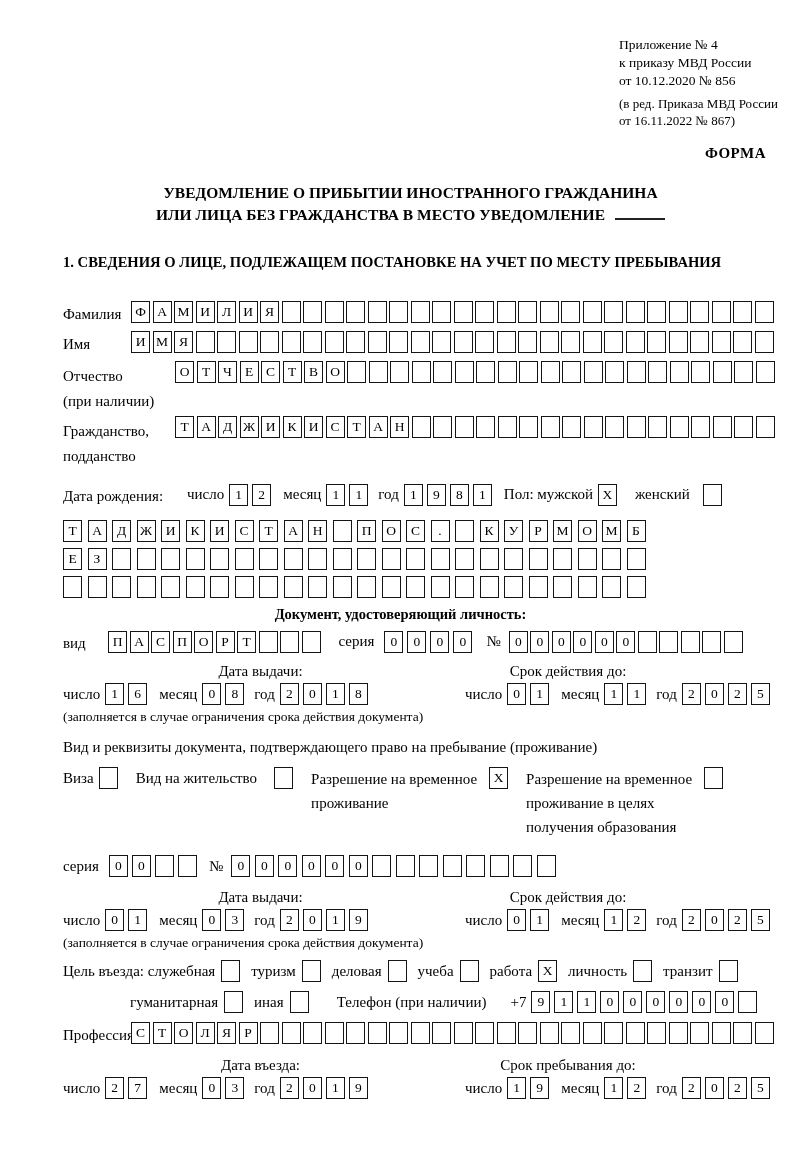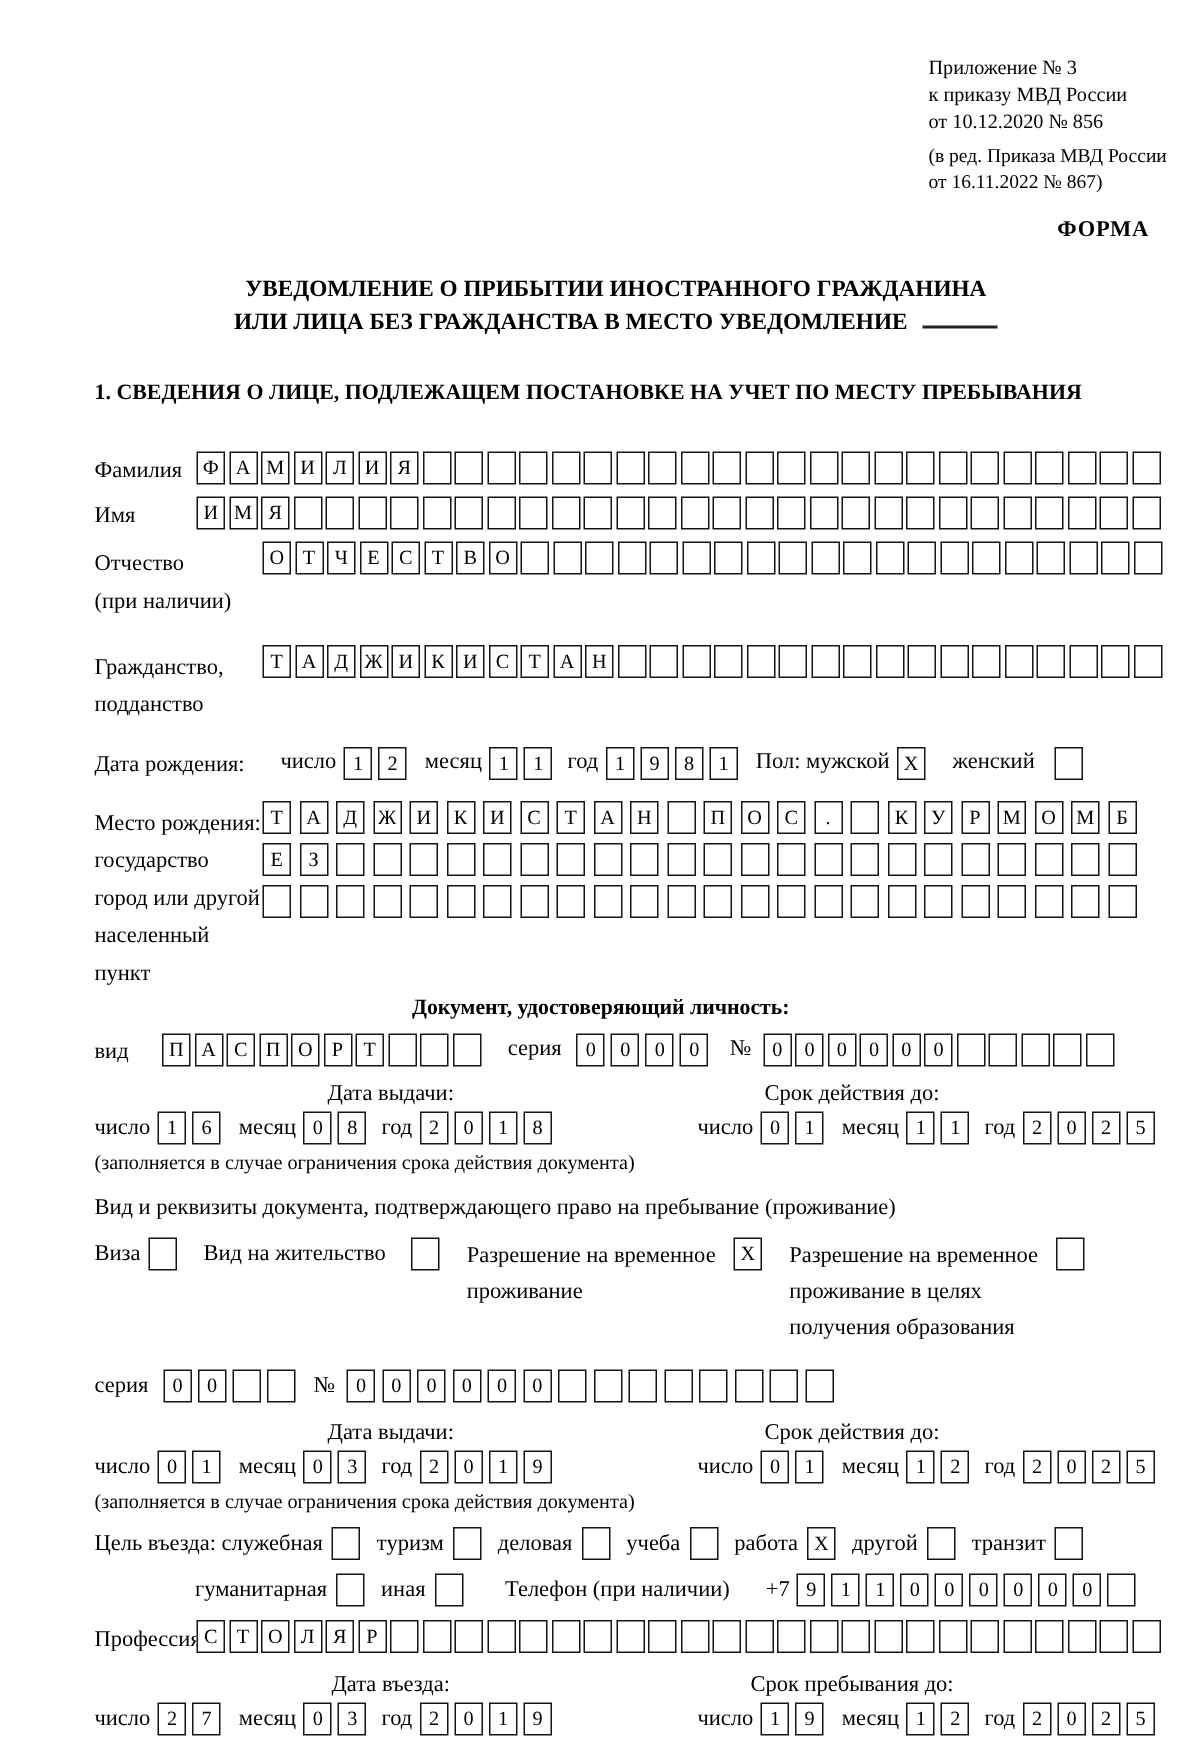--- a/index.html
+++ b/index.html
@@ -65,21 +65,21 @@
   .purpose-row .cells { margin-left:6px; }
   .purpose-lbl { margin-left:11px; }
   .first-lbl { margin-left:0; }
 </style>
 </head>
 <body>
 
 <div class="page">
 
   <div class="appendix">
-    <div>Приложение № 3</div>
+    <div>Приложение № 4</div>
     <div>к приказу МВД России</div>
     <div>от 10.12.2020 № 856</div>
     <div class="edition">
       <div>(в ред. Приказа МВД России</div>
       <div>от 16.11.2022 № 867)</div>
     </div>
   </div>
 
   <div class="form-label">ФОРМА</div>
 
@@ -157,21 +157,21 @@
         <span class="cell"></span>
         <span class="cell"></span>
         <span class="cell"></span>
         <span class="cell"></span>
         <span class="cell"></span>
         <span class="cell"></span>
         <span class="cell"></span>
       </span>
   </div>
 
-  <div class="row" style="margin-bottom:16px">
+  <div class="row" style="margin-bottom:2px">
     <span class="lbl w112 multiline">
       <div>Отчество</div>
       <div>(при наличии)</div>
     </span>
     <span class="cells">
         <span class="cell">О</span>
         <span class="cell">Т</span>
         <span class="cell">Ч</span>
         <span class="cell">Е</span>
         <span class="cell">С</span>
@@ -261,26 +261,20 @@
     <span class="cells">
         <span class="cell">X</span>
       </span>
     <span class="dlbl ml18">женский</span>
     <span class="cells ml8">
         <span class="cell"></span>
       </span>
   </div>
 
   <div class="row" style="margin-bottom:2px">
-    <span class="lbl w112 multiline">
-      <div>Место рождения:</div>
-      <div>государство</div>
-      <div>город или другой</div>
-      <div>населенный пункт</div>
-    </span>
     <span class="stack">
       <span class="cells g55">
           <span class="cell">Т</span>
           <span class="cell">А</span>
           <span class="cell">Д</span>
           <span class="cell">Ж</span>
           <span class="cell">И</span>
           <span class="cell">К</span>
           <span class="cell">И</span>
           <span class="cell">С</span>
@@ -556,21 +550,21 @@
         <span class="cell"></span>
       </span>
     <span class="purpose-lbl">учеба</span>
     <span class="cells">
         <span class="cell"></span>
       </span>
     <span class="purpose-lbl">работа</span>
     <span class="cells">
         <span class="cell">X</span>
       </span>
-    <span class="purpose-lbl">другой</span>
+    <span class="purpose-lbl">личность</span>
     <span class="cells">
         <span class="cell"></span>
       </span>
     <span class="purpose-lbl">транзит</span>
     <span class="cells">
         <span class="cell"></span>
       </span>
   </div>
 
   <div class="purpose-row">

